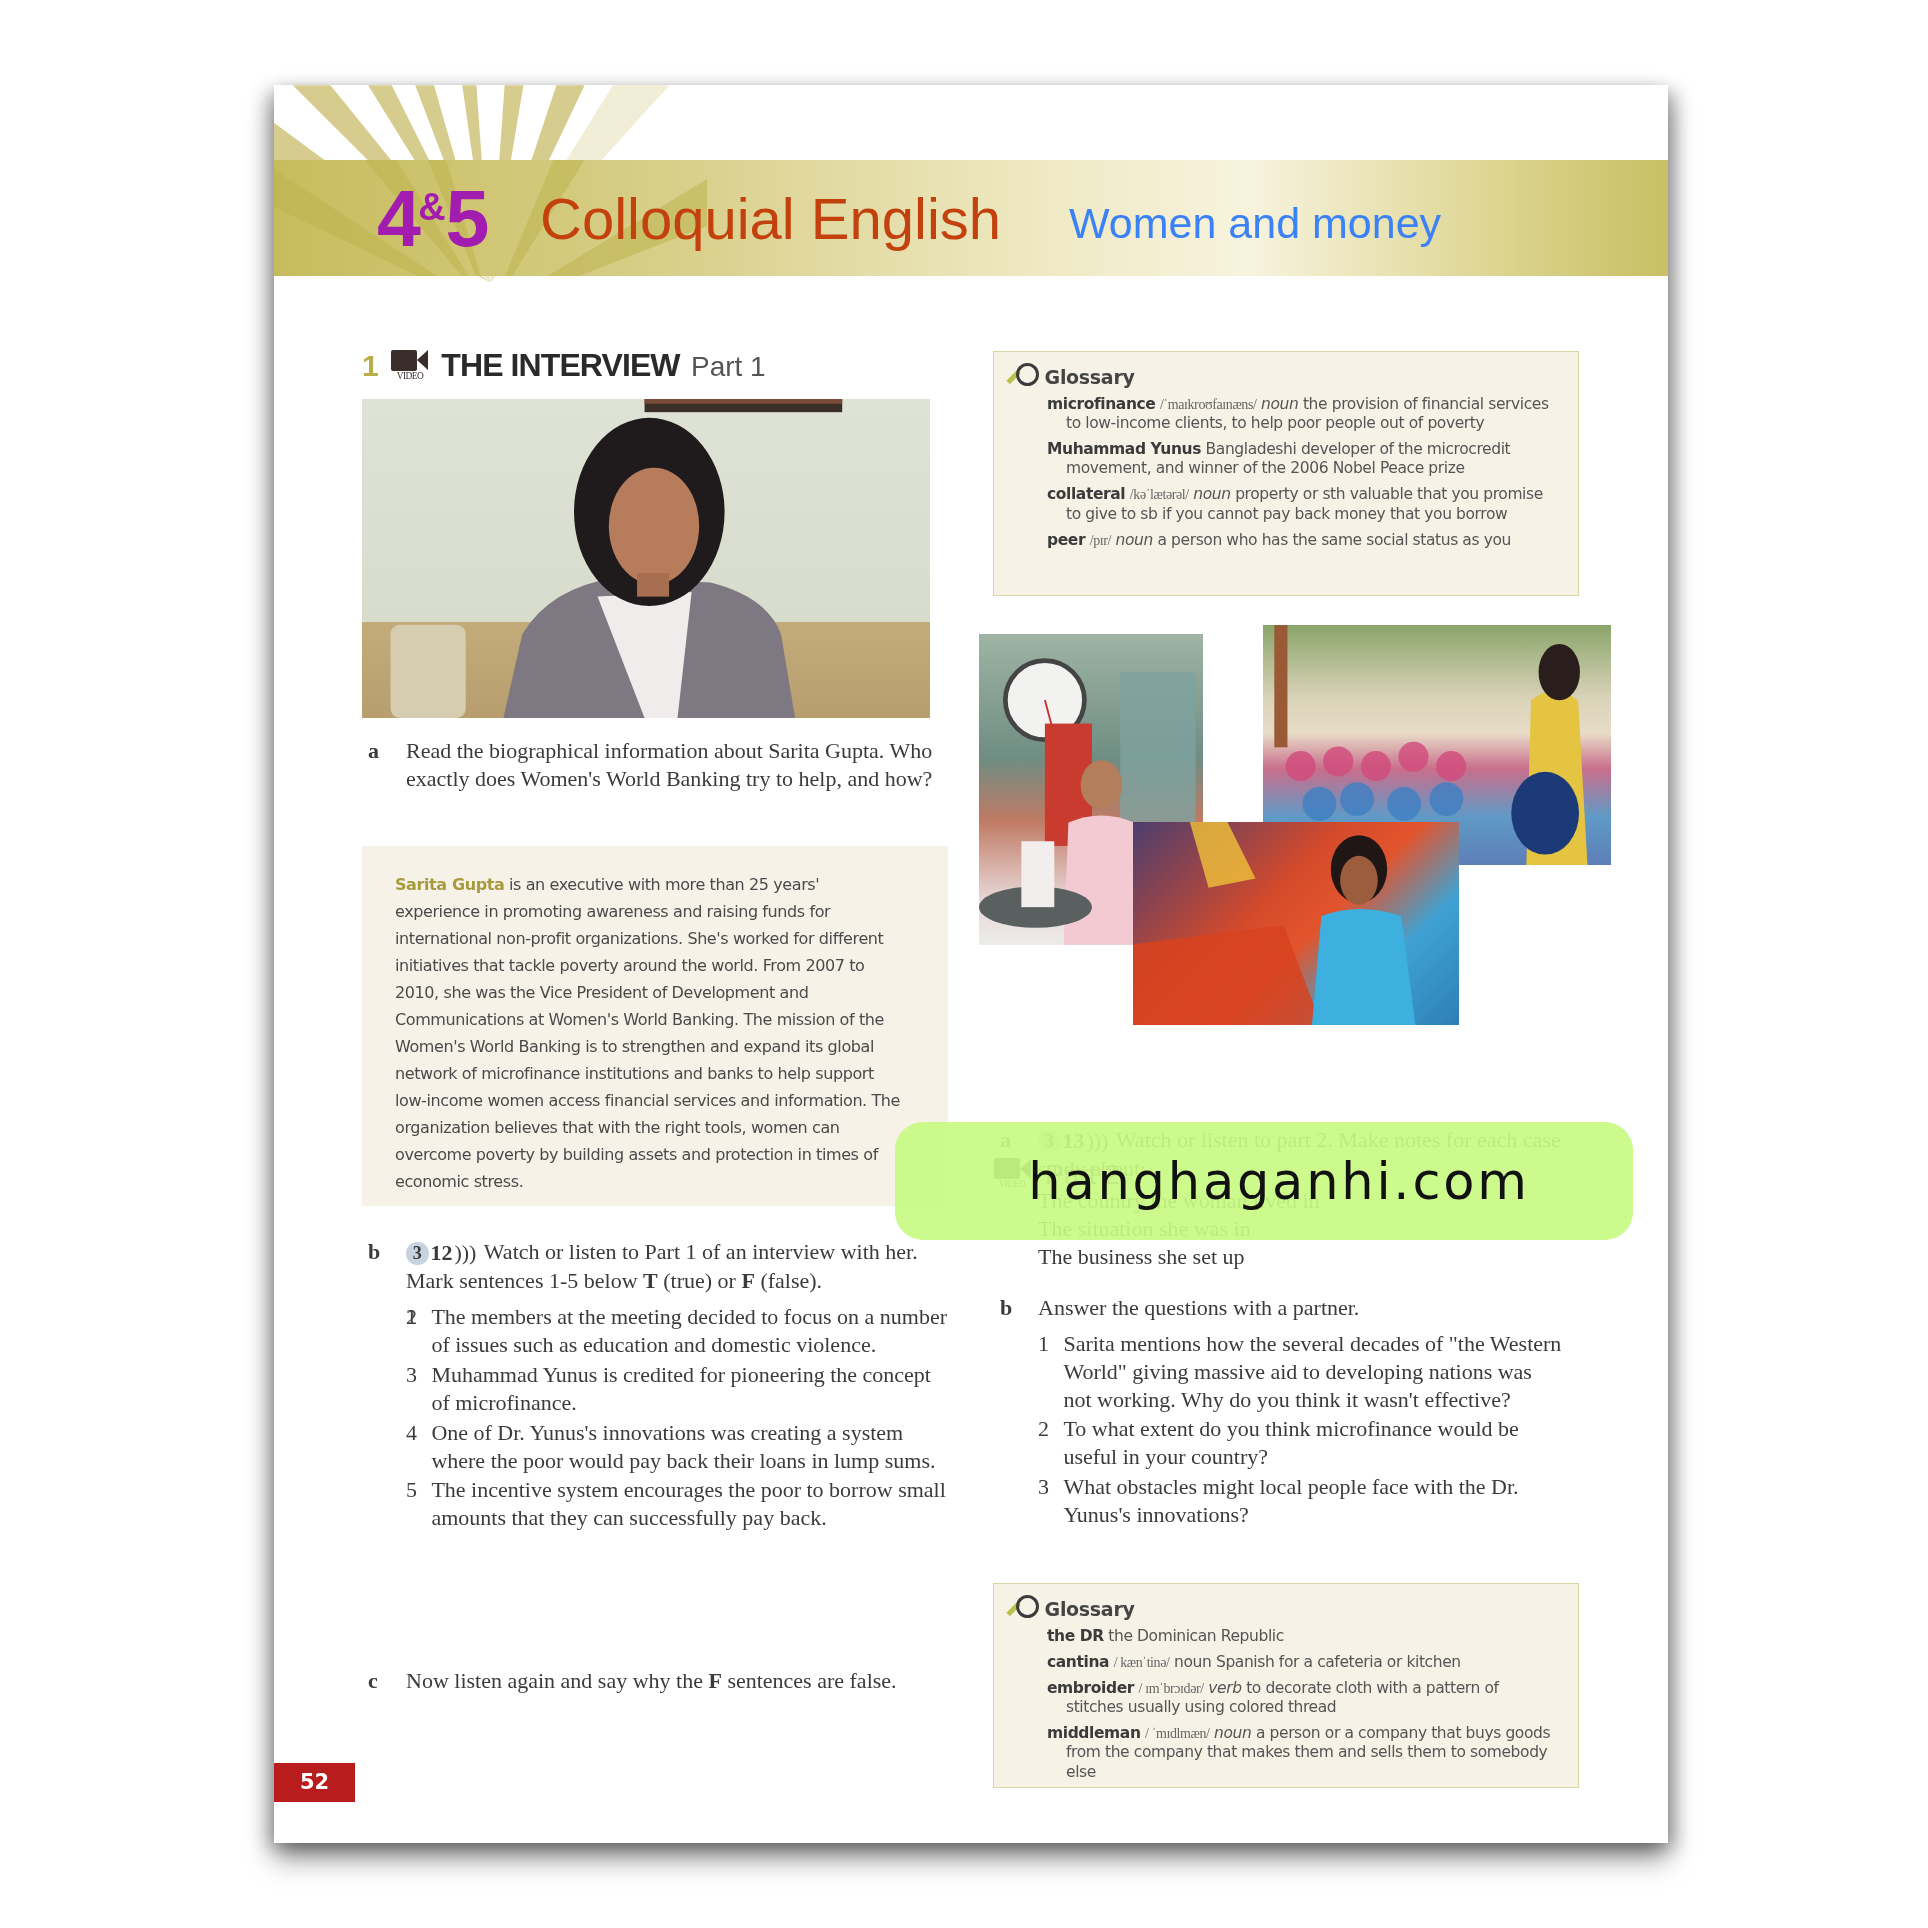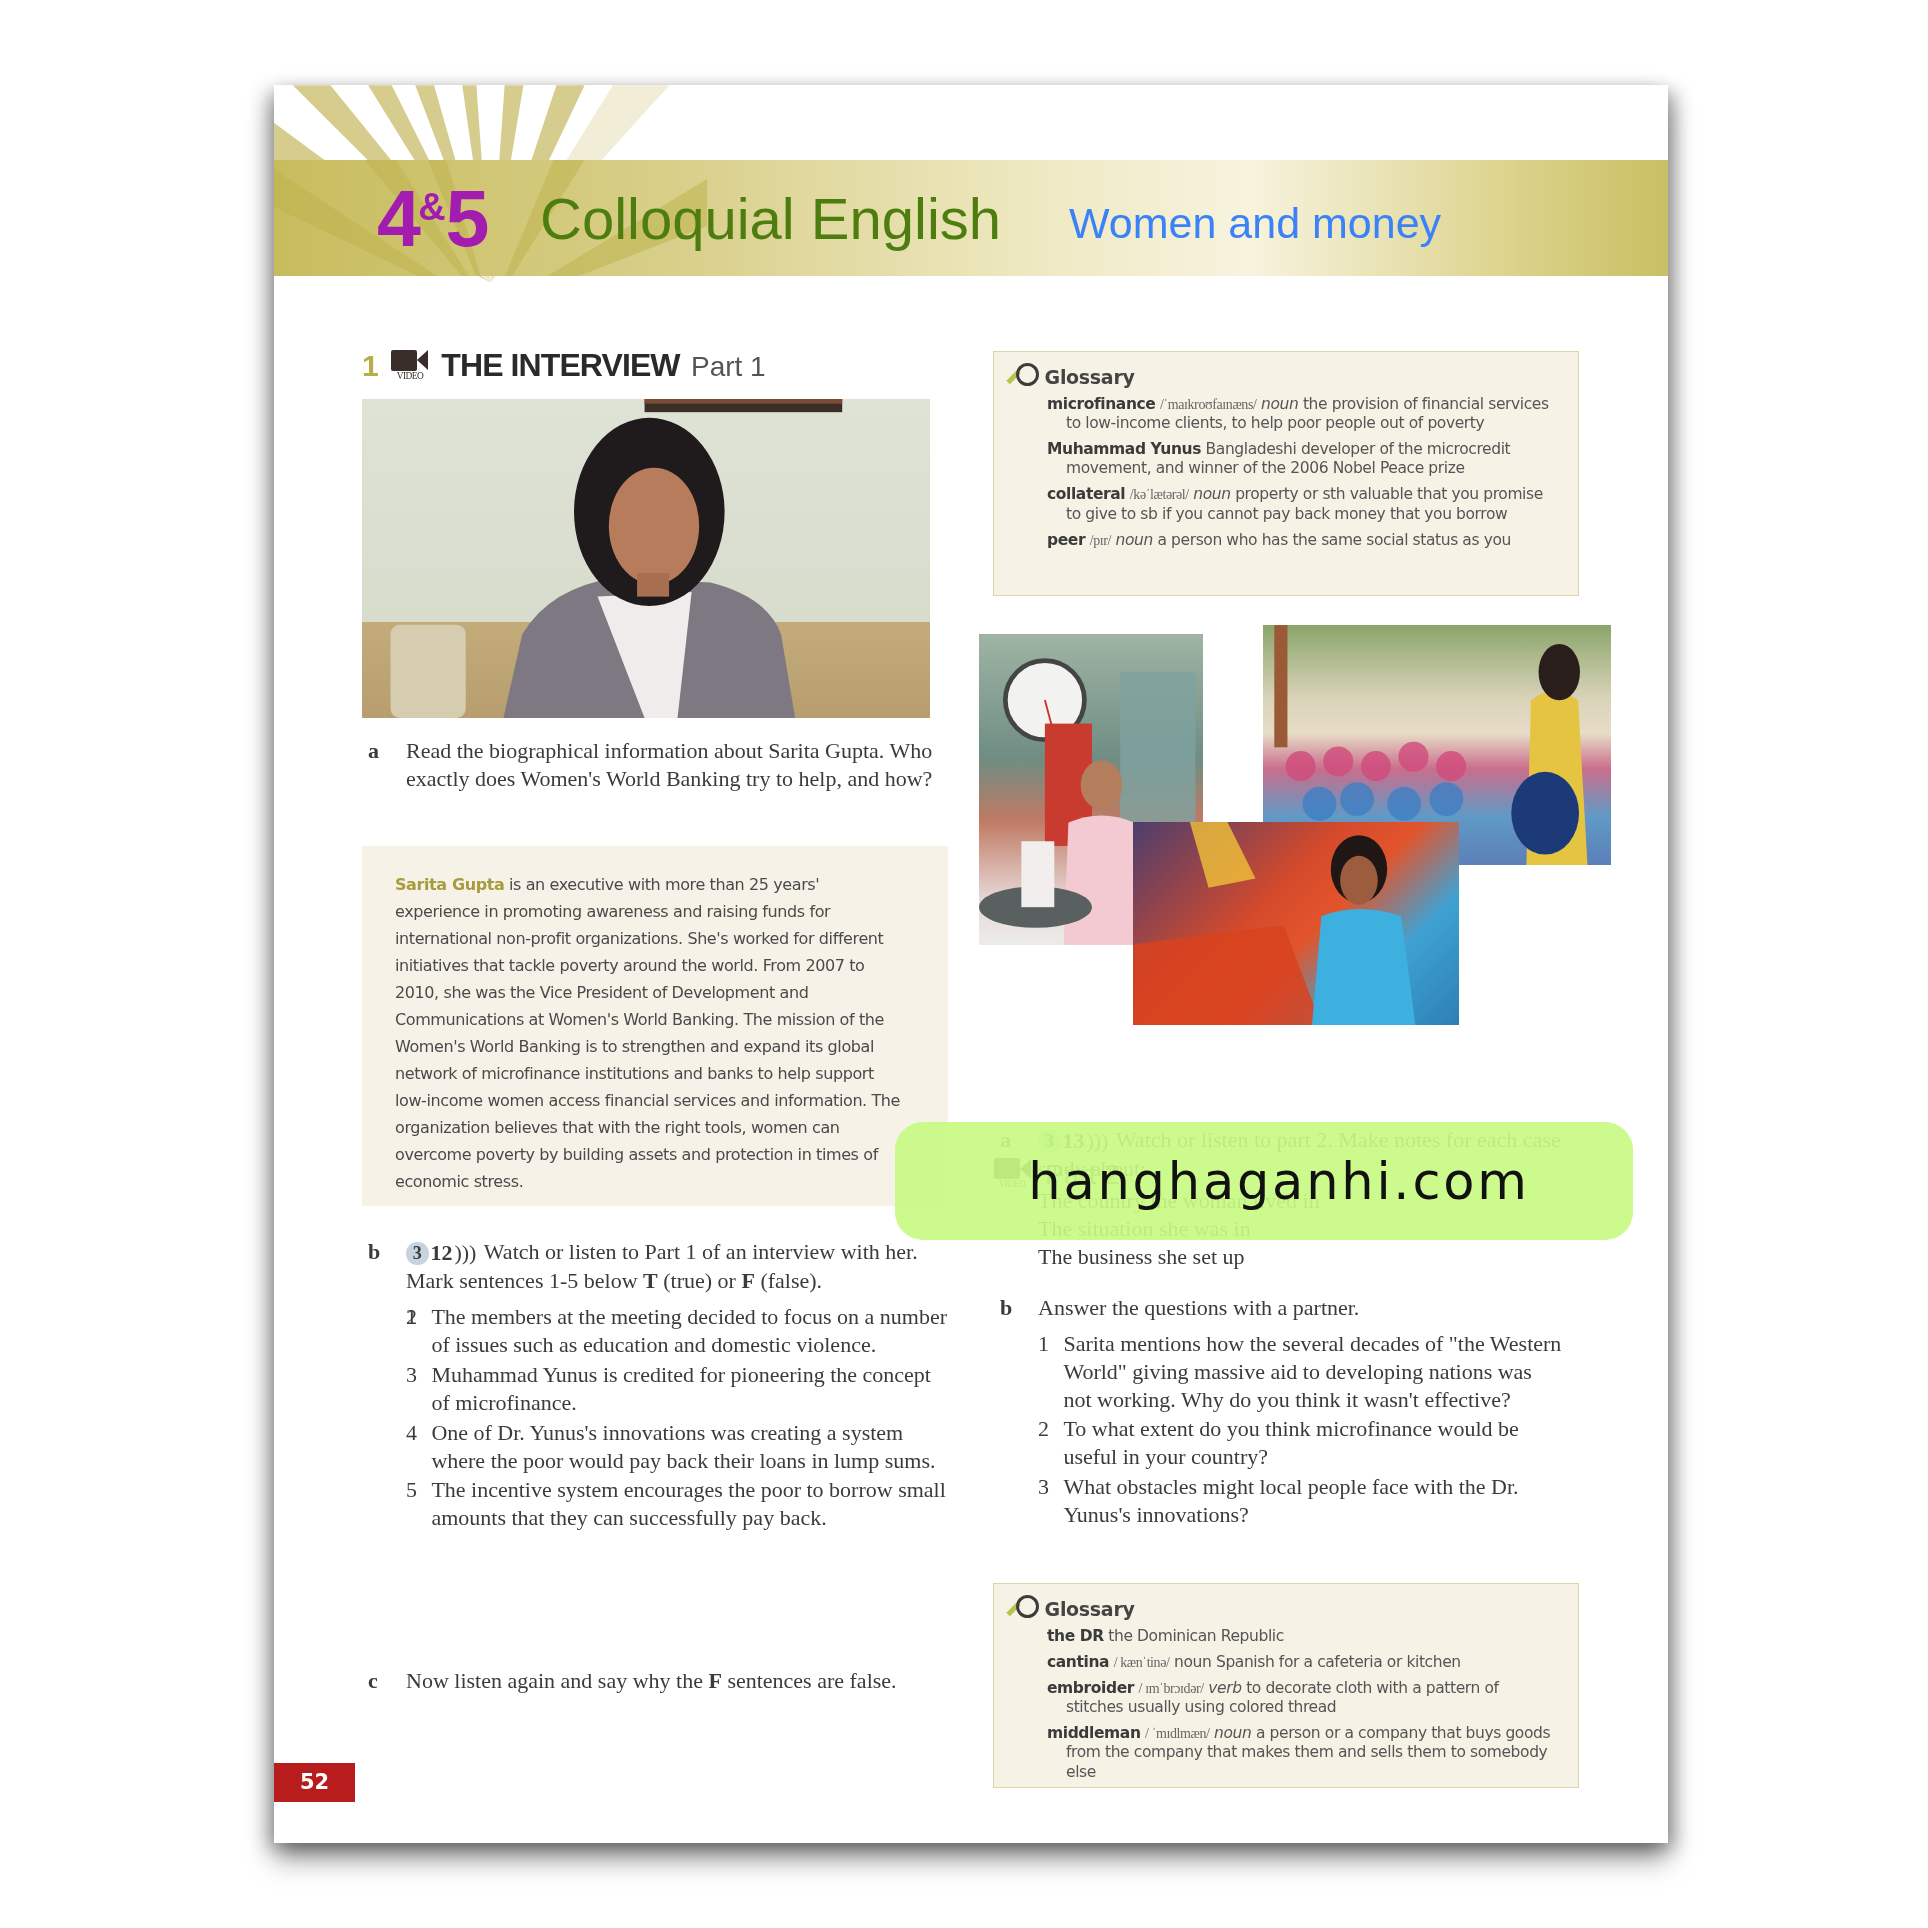--- a/index.html
+++ b/index.html
@@ -7,21 +7,21 @@
   .page{position:absolute;left:274px;top:85px;width:1394px;height:1758px;background:#fff;
         box-shadow:0 17px 26px rgba(0,0,0,0.35), -7.5px 5.6px 17px rgba(0,0,0,0.25), 7.5px 5.6px 17px rgba(0,0,0,0.25);}
   
   .rays{position:absolute;left:0;top:0;width:433px;height:198px;overflow:hidden;}
   .rays svg{display:block;}
   .band{position:absolute;left:0;top:75px;width:1394px;height:116px;
         background:linear-gradient(90deg,#c7bc5d 0%,#d9d08c 30%,#efe9c3 55%,#f7f3de 70%,#ddd48f 88%,#c9bf63 100%);}
   .band-rays{position:absolute;left:0;top:75px;width:433px;height:116px;overflow:hidden;}
   .unit-num{position:absolute;left:92px;top:94px;font-family:"Liberation Sans",sans-serif;font-weight:bold;color:#a21caf;font-size:79px;letter-spacing:-2.8px;line-height:1;margin-left:11px;}
   .unit-num .amp{font-size:38px;vertical-align:26px;letter-spacing:0;}
-  .unit-title{position:absolute;left:266px;top:105px;font-family:"Liberation Sans",sans-serif;color:#4d7c0f;font-size:58px;line-height:1;}
+  .unit-title{position:absolute;left:266px;top:105px;font-family:"Liberation Sans",sans-serif;color:#c2410c;font-size:58px;line-height:1;}
   .unit-sub{position:absolute;left:795px;top:117px;font-family:"Liberation Sans",sans-serif;color:#3b82f6;font-size:43px;line-height:1;}
   
   .sec1{position:absolute;left:88px;top:264px;display:flex;align-items:flex-end;gap:11.3px;}
   .sec-num{font-family:"Liberation Sans",sans-serif;font-weight:bold;color:#b9ad4a;font-size:30px;line-height:1;}
   .vid{display:inline-flex;flex-direction:column;align-items:center;width:40px;}
   .vid .cam{display:flex;align-items:center;}
   .vid .cam .body{width:26px;height:21px;background:#3a2e2a;border-radius:1.9px;}
   .vid .cam .lens{width:0;height:0;border-top:10.4px solid transparent;border-bottom:10.4px solid transparent;border-right:11.3px solid #3a2e2a;}
   .vid .lbl{font-family:Liberation Serif, serif;font-size:9.4px;color:#3a2e2a;letter-spacing:-0.5px;line-height:1;margin-top:0.9px;}
   .sec-title{font-family:"Liberation Sans",sans-serif;font-weight:bold;color:#2a2a2a;font-size:32px;letter-spacing:-0.9px;line-height:1;}

